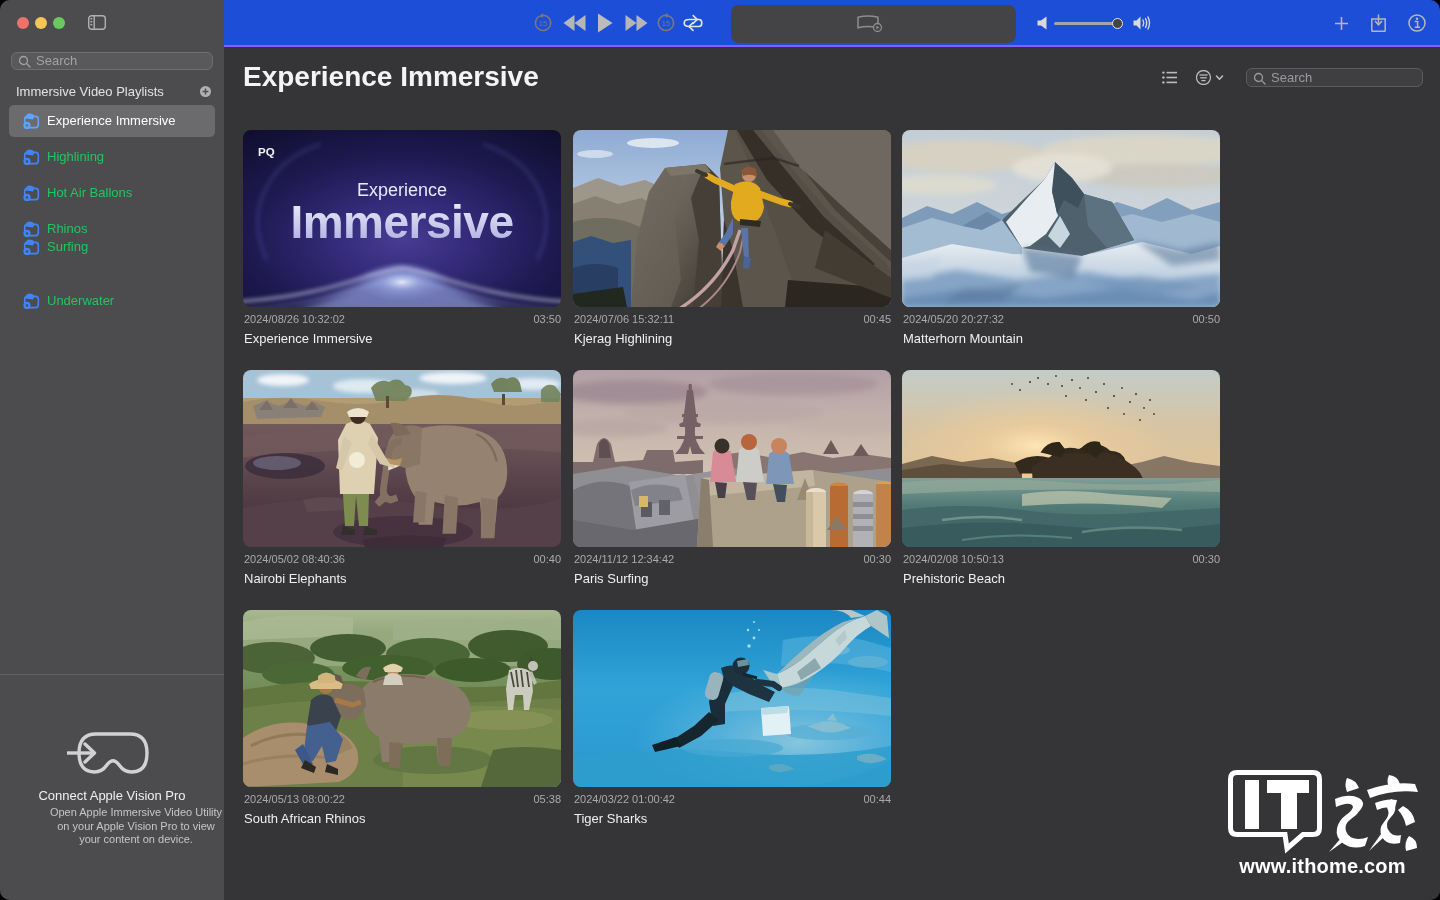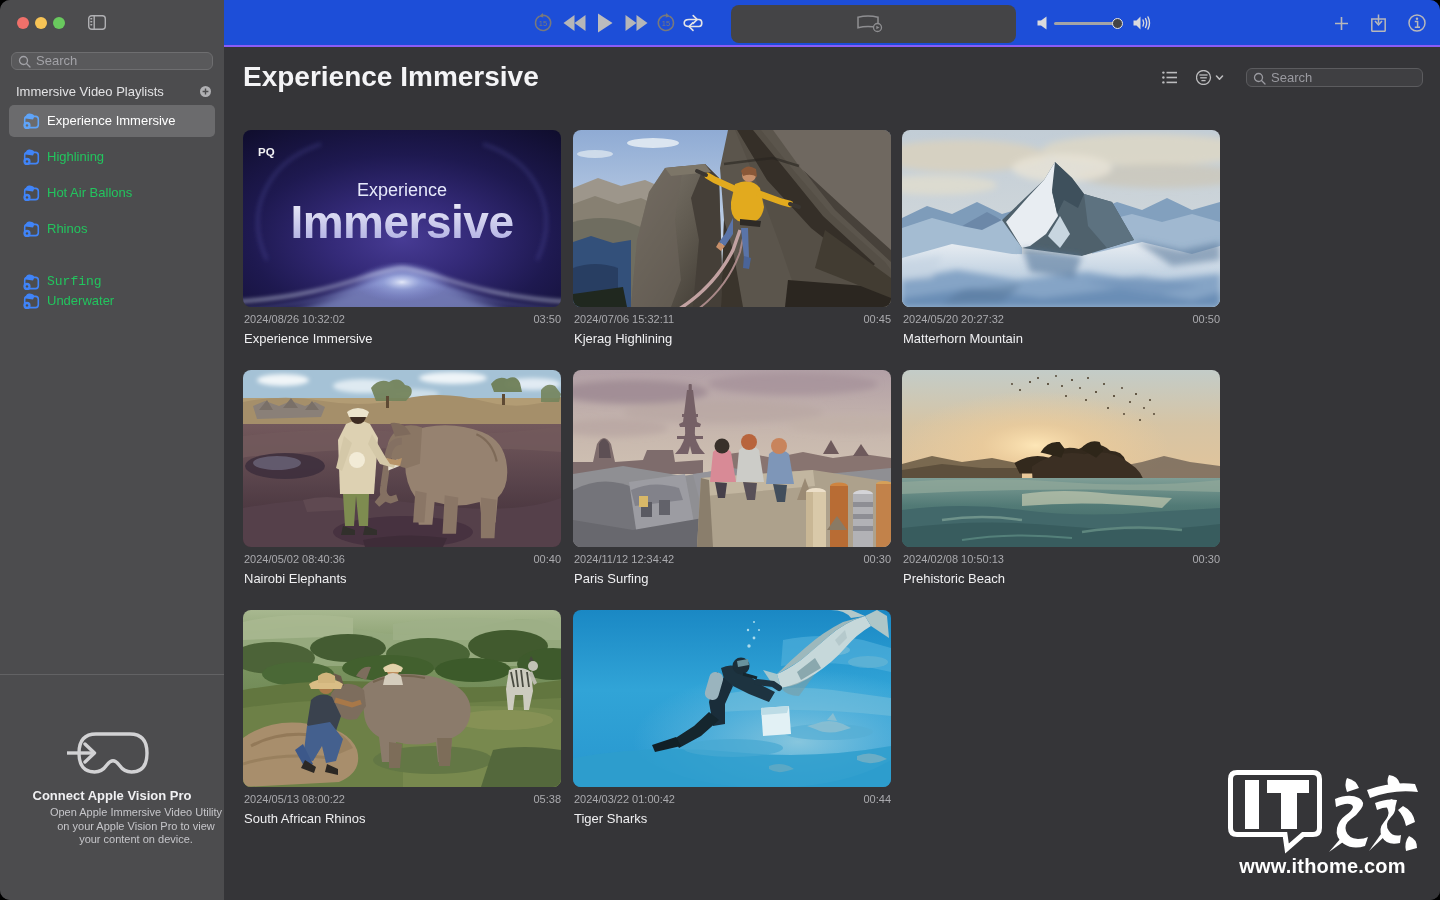--- a/index.html
+++ b/index.html
@@ -13,21 +13,21 @@
   #sb-search{position:absolute;left:11px;top:52px;width:202px;height:18px;border-radius:6px;background:#59595b;border:1px solid #6e6e70;color:#a2a2a7;font-size:13px;line-height:16px;padding-left:24px;}
   #sb-search svg{position:absolute;left:6px;top:2px;}
   #sb-head{position:absolute;left:16px;top:84px;width:192px;font-size:13px;font-weight:normal;color:#e2e2e4;}
   .plus-circle{position:absolute;right:13px;top:86px;width:11px;height:11px;}
   .row{position:absolute;left:9px;width:206px;height:32px;border-radius:5px;color:#22c55e;font-size:13px;line-height:32px;}
   .row.sel{background:#6b6b6d;color:#fff;}
   .row .txt{position:absolute;left:38px;top:0;}
   .row svg{position:absolute;left:13px;top:7px;}
   #divider{position:absolute;left:0;top:674px;width:224px;height:1px;background:#626264;}
   #vision{position:absolute;left:0;top:674px;width:224px;text-align:center;}
-  #vision h3{margin:0;font-size:13px;font-weight:bold;color:#f0f0f2;position:absolute;top:114px;width:224px;}
+  #vision h3{margin:0;font-size:13px;font-weight:normal;color:#f0f0f2;position:absolute;top:114px;width:224px;}
   #vision p{margin:0;font-size:11px;color:#c6c6ca;line-height:13.5px;position:absolute;top:132px;width:224px;padding-left:48px;}
   #vision svg{position:absolute;left:62px;top:57px;}
   
   #toolbar{position:absolute;left:224px;top:0;width:1216px;height:47px;background:#1d4ed8;border-bottom:2px solid #8b5cf6;}
   #display{position:absolute;left:507px;top:5px;width:285px;height:38px;border-radius:8px;background:#444446;}
   .tbi{position:absolute;top:0;}
   
   #content{position:absolute;left:224px;top:47px;width:1216px;height:853px;background:#353538;}
   #title{position:absolute;left:19px;top:14px;font-size:28px;font-weight:bold;color:#f4f4f6;letter-spacing:0px;}
   #c-search{position:absolute;left:1022px;top:21px;width:177px;height:19px;border-radius:6px;background:#3f3f42;border:1px solid #5c5c5f;color:#9a9aa0;font-size:13px;line-height:17px;padding-left:24px;}
@@ -97,21 +97,21 @@
       </div>
     <div class="row" style="top:213px;">
         <svg width="19" height="18" viewBox="0 0 19 18">
           <path d="M3.8 4.6 Q4.6 1.2 7.8 1.6 L10 2 Q12.8 2.6 11.9 5.4 L11 7.4 L3.6 6.6 Z" fill="#4084f8"></path>
           <rect x="2.7" y="4.4" width="13.6" height="11.2" rx="2.8" fill="none" stroke="#4084f8" stroke-width="1.6"></rect>
           <circle cx="5" cy="13.4" r="3.6" fill="#4084f8"></circle>
           <circle cx="5" cy="13.4" r="1.2" fill="#4c4c4e"></circle>
         </svg>
         <span class="txt">Rhinos</span>
       </div>
-    <div class="row" style="top:266px;font-family:Liberation Mono, monospace;">
+    <div class="row" style="top:231px;">
         <svg width="19" height="18" viewBox="0 0 19 18">
           <path d="M3.8 4.6 Q4.6 1.2 7.8 1.6 L10 2 Q12.8 2.6 11.9 5.4 L11 7.4 L3.6 6.6 Z" fill="#4084f8"></path>
           <rect x="2.7" y="4.4" width="13.6" height="11.2" rx="2.8" fill="none" stroke="#4084f8" stroke-width="1.6"></rect>
           <circle cx="5" cy="13.4" r="3.6" fill="#4084f8"></circle>
           <circle cx="5" cy="13.4" r="1.2" fill="#4c4c4e"></circle>
         </svg>
         <span class="txt">Surfing</span>
       </div>
     <div class="row" style="top:285px;">
         <svg width="19" height="18" viewBox="0 0 19 18">

